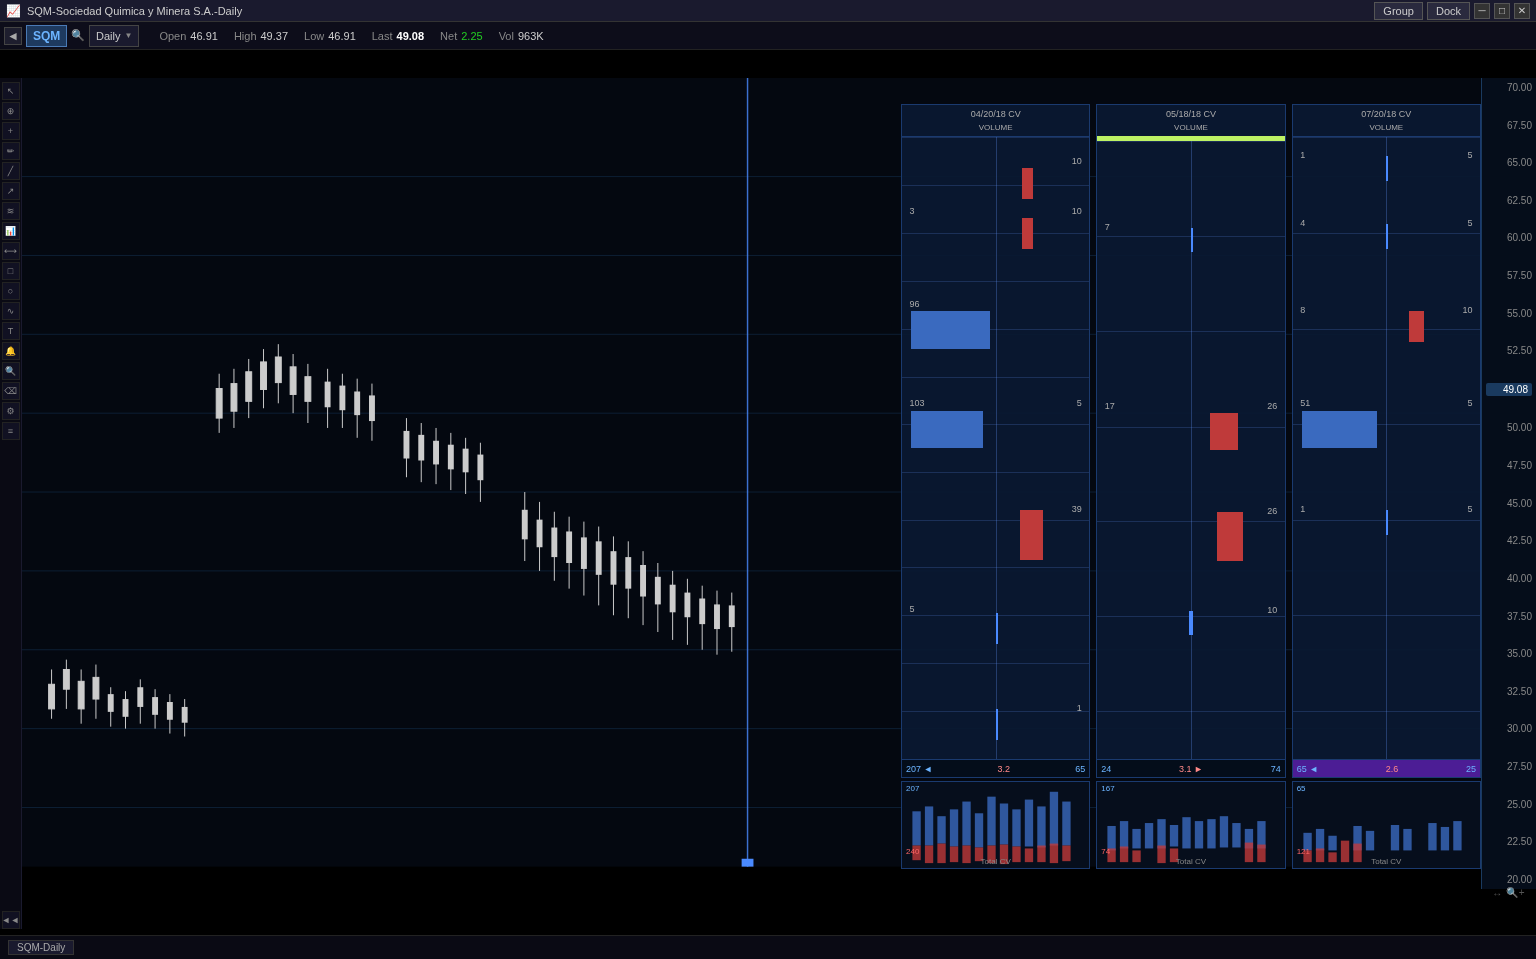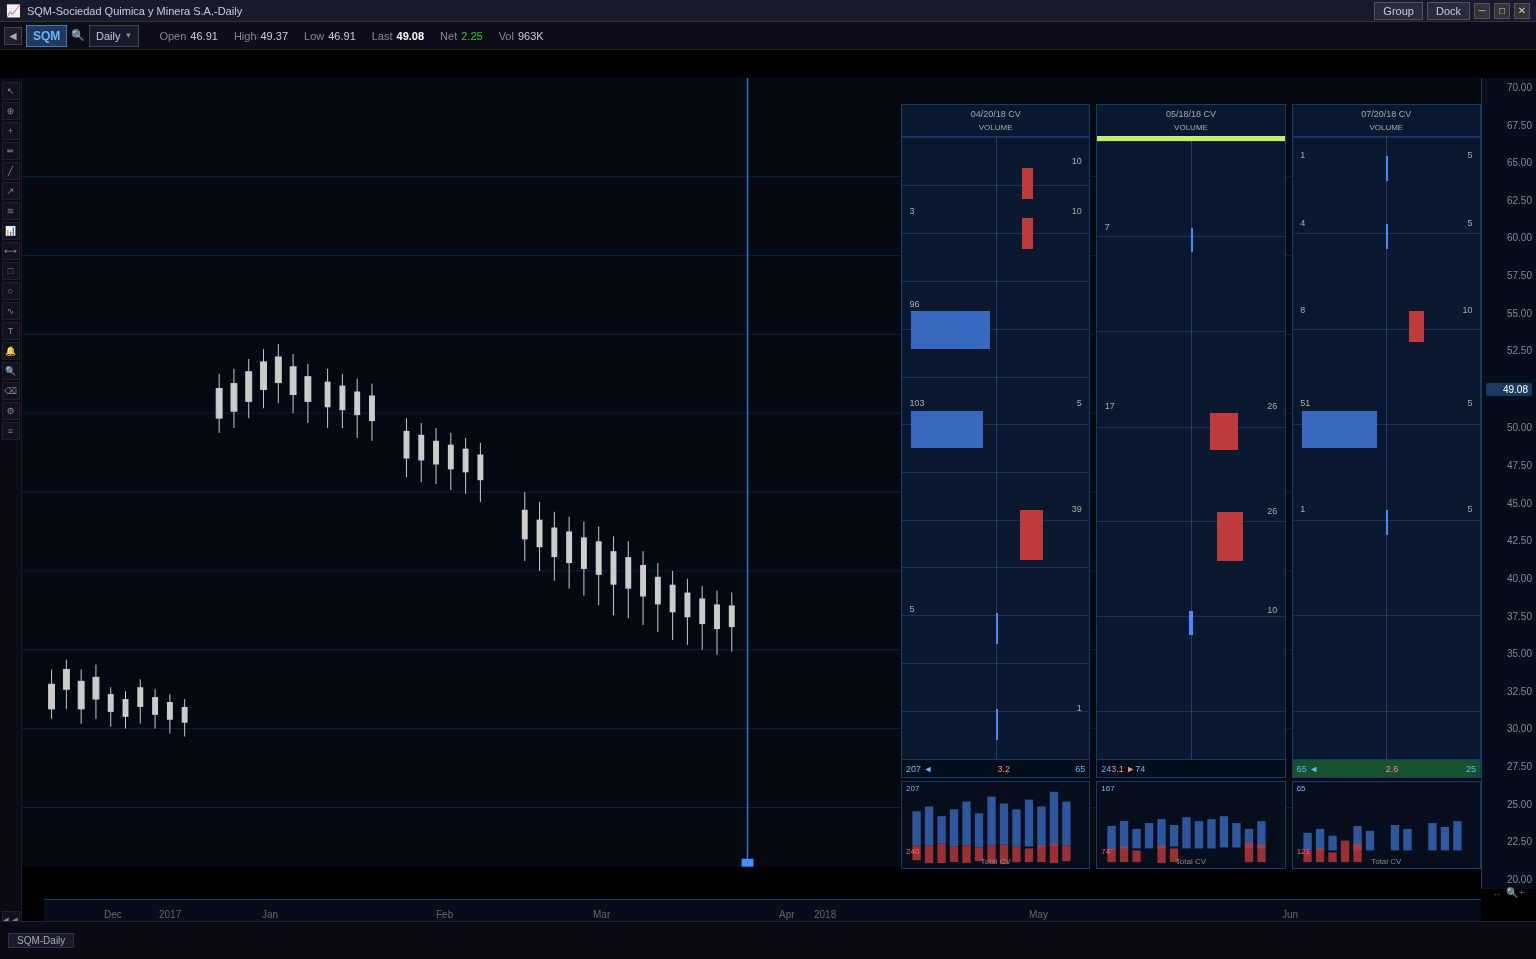--- a/index.html
+++ b/index.html
@@ -215,21 +215,21 @@
       right: 55px;
       bottom: 30px;
     }
 
     
     #status-bar {
       position: absolute;
       bottom: 0;
       left: 0;
       right: 0;
-      height: 38px;
+      height: 24px;
       background: #0a0a14;
       border-top: 1px solid #222;
       display: flex;
       align-items: center;
       padding: 0 8px;
       gap: 12px;
       font-size: 10px;
       color: #666;
     }
 
@@ -558,21 +558,21 @@
             <div style="position:absolute;top:44%;right:25%;width:15%;height:6%;background:#bf3a3a;"></div>
             <div style="position:absolute;top:42%;left:4%;color:#aaa;font-size:9px;">17</div>
             <div style="position:absolute;top:42%;right:4%;color:#aaa;font-size:9px;">26</div>
 
             <div style="position:absolute;top:60%;right:22%;width:14%;height:8%;background:#bf3a3a;"></div>
             <div style="position:absolute;top:59%;right:4%;color:#aaa;font-size:9px;">26</div>
 
             <div style="position:absolute;top:76%;left:49%;width:2%;height:4%;background:#4a8aff;"></div>
             <div style="position:absolute;top:75%;right:4%;color:#aaa;font-size:9px;">10</div>
           </div>
-          <div style="height:18px;background:#040d1a;display:flex;align-items:center;justify-content:flex-start;padding:0 4px;font-size:9px;border-top:1px solid #1a3a6f;">
+          <div style="height:18px;background:#040d1a;display:flex;align-items:center;justify-content:space-between;padding:0 4px;font-size:9px;border-top:1px solid #1a3a6f;">
             <span style="color:#6cb4ff;">24</span>
             <span style="color:#ff8888;">3.1 ►</span>
             <span style="color:#6cb4ff;">74</span>
           </div>
         </div>
 
         <div style="flex:1;background:rgba(10,25,50,0.92);border:1px solid #1a3a6f;display:flex;flex-direction:column;position:relative;">
           <div style="text-align:center;color:#aaa;font-size:9px;padding:3px 0;border-bottom:1px solid #1a3a6f;line-height:1.4;">
             07/20/18 CV<br><span style="font-size:8px;">VOLUME</span>
           </div>
@@ -600,21 +600,21 @@
             <div style="position:absolute;top:27%;right:4%;color:#aaa;font-size:9px;">10</div>
 
             <div style="position:absolute;top:44%;left:5%;width:40%;height:6%;background:#3a6abf;"></div>
             <div style="position:absolute;top:42%;left:4%;color:#aaa;font-size:9px;">51</div>
             <div style="position:absolute;top:42%;right:4%;color:#aaa;font-size:9px;">5</div>
 
             <div style="position:absolute;top:60%;left:50%;width:1%;height:4%;background:#4a8aff;"></div>
             <div style="position:absolute;top:59%;left:4%;color:#aaa;font-size:9px;">1</div>
             <div style="position:absolute;top:59%;right:4%;color:#aaa;font-size:9px;">5</div>
           </div>
-          <div style="height:18px;background:#14532d;display:flex;align-items:center;justify-content:space-between;padding:0 4px;font-size:9px;border-top:1px solid #1a3a6f;">
+          <div style="height:18px;background:#4c1d95;display:flex;align-items:center;justify-content:space-between;padding:0 4px;font-size:9px;border-top:1px solid #1a3a6f;">
             <span style="color:#6cb4ff;">65 ◄</span>
             <span style="color:#ff8888;">2.6</span>
             <span style="color:#6cb4ff;">25</span>
           </div>
         </div>
       </div>
 
       <div style="display:flex;gap:6px;height:88px;margin-top:3px;">
 
         <div style="flex:1;background:#050d1a;border:1px solid #1a3a6f;position:relative;overflow:hidden;">
@@ -707,31 +707,20 @@
             <rect x="46" y="60" width="8" height="22" fill="#bf3a3a" opacity="0.8"></rect>
             <rect x="58" y="63" width="8" height="19" fill="#bf3a3a" opacity="0.8"></rect>
           </svg>
           <div style="position:absolute;top:2px;left:4px;color:#6cb4ff;font-size:8px;">65</div>
           <div style="position:absolute;bottom:12px;left:4px;color:#ff6666;font-size:8px;">121</div>
           <div style="position:absolute;bottom:2px;left:50%;transform:translateX(-50%);color:#888;font-size:8px;">Total CV</div>
         </div>
       </div>
     </div>
 
-    <div id="time-scale">
-      <span class="time-label" style="left:60px;">Dec</span>
-      <span class="time-label" style="left:115px;">2017</span>
-      <span class="time-label" style="left:218px;">Jan</span>
-      <span class="time-label" style="left:392px;">Feb</span>
-      <span class="time-label" style="left:549px;">Mar</span>
-      <span class="time-label" style="left:735px;">Apr</span>
-      <span class="time-label" style="left:770px;">2018</span>
-      <span class="time-label" style="left:985px;">May</span>
-      <span class="time-label" style="left:1238px;">Jun</span>
-    </div>
 
     <div id="scroll-icons">
       <span class="scroll-icon">↔</span>
       <span class="scroll-icon">🔍+</span>
     </div>
 
   </div>
 </div>
 
 <div id="status-bar">

